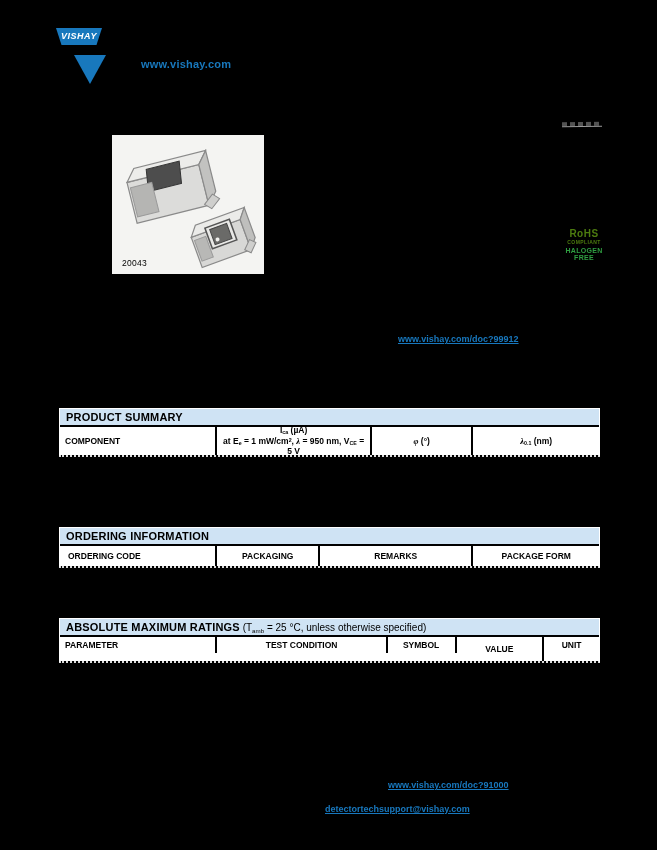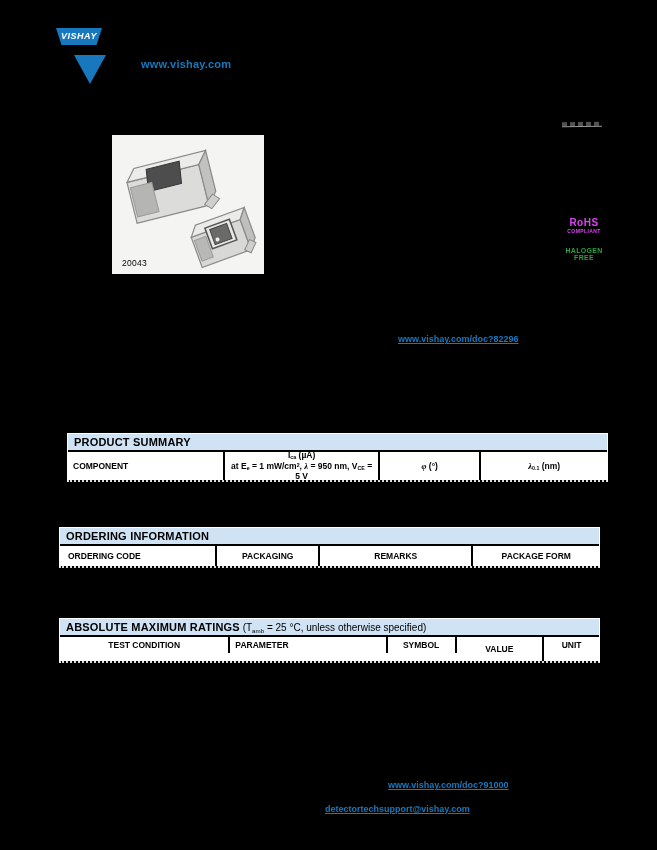--- a/index.html
+++ b/index.html
@@ -32,21 +32,21 @@
   .photo-frame{
     position:absolute;left:110px;top:133px;width:156px;height:143px;
     background:#f4f4f2;border:2px solid #000;box-sizing:border-box;
   }
   .photo-frame svg{position:absolute;left:0;top:0;}
   .photo-caption{
     position:absolute;left:10px;bottom:6px;font-size:8.5px;color:#000;letter-spacing:.3px;
   }
   
   .badge{position:absolute;width:44px;text-align:center;line-height:1.05;}
-  .badge-rohs{left:562px;top:218px;color:#d946ef;}
+  .badge-rohs{left:562px;top:229px;color:#4d7c0f;}
   .badge-rohs .l1{font-size:10px;font-weight:bold;letter-spacing:.5px;}
   .badge-rohs .l2{font-size:5px;font-weight:bold;letter-spacing:.4px;}
   .badge-green{left:562px;top:247px;color:#2f9e41;}
   .badge-green .l1,.badge-green .l2{font-size:7px;font-weight:bold;letter-spacing:.3px;}
   
   .doc-link{color:#1878be;font-weight:bold;text-decoration:underline;position:absolute;}
   .mid-link{left:398px;top:334px;font-size:9px;}
   .footer-email{left:325px;top:804px;font-size:9px;}
   .footer-doc{left:388px;top:780px;font-size:9px;}
   
@@ -65,21 +65,21 @@
     display:flex;flex-direction:column;justify-content:center;
     font-size:8.5px;font-weight:bold;text-align:center;padding:2px 3px;
   }
   .t-cell:last-child{border-right:none;}
   .t-cell.left{align-items:flex-start;text-align:left;padding-left:5px;}
   .t-cell .ln{line-height:1.25;}
   sub,sup{font-size:.62em;line-height:0;}
   sub{vertical-align:-0.25em;}
   sup{vertical-align:0.45em;}
   i{font-family:"Liberation Serif","DejaVu Serif",serif;}
-  #tbl-product-summary{top:433px;margin-left:8px;}
+  #tbl-product-summary{top:408px;}
   #tbl-ordering{top:527px;}
   #tbl-abs-max{top:618px;}
 </style>
 </head>
 <body>
 
 <div class="page">
 
   <div class="logo-word">VISHAY</div>
   <div class="logo-triangle"></div>
@@ -114,21 +114,21 @@
 
   <div class="badge badge-rohs">
     <div class="l1">RoHS</div>
     <div class="l2">COMPLIANT</div>
   </div>
   <div class="badge badge-green">
     <div class="l1">HALOGEN</div>
     <div class="l2">FREE</div>
   </div>
 
-  <a class="doc-link mid-link" href="#">www.vishay.com/doc?82296</a>
+  <a class="doc-link mid-link" href="#">www.vishay.com/doc?99912</a>
 
   <div class="ds-table" id="tbl-product-summary">
     <div class="t-title">PRODUCT SUMMARY</div>
     <div class="t-head">
       <div class="t-cell left" style="width:158px;height:28px;">
         <span class="ln">COMPONENT</span>
       </div>
       <div class="t-cell" style="width:155px;height:28px;">
         <span class="ln">I<sub>ca</sub> (µA)</span>
         <span class="ln">at E<sub>e</sub> = 1 mW/cm<sup>2</sup>, <i>λ</i> = 950 nm, V<sub>CE</sub> = 5 V</span>
@@ -158,25 +158,25 @@
         <span class="ln">PACKAGE FORM</span>
       </div>
     </div>
   </div>
 
   <div class="ds-table" id="tbl-abs-max">
     <div class="t-title">
       <span>ABSOLUTE MAXIMUM RATINGS</span><span class="note"> (T<sub>amb</sub> = 25 °C, unless otherwise specified)</span>
     </div>
     <div class="t-head">
+      <div class="t-cell left" style="width:158px;height:16px;">
+        <span class="ln">PARAMETER</span>
+      </div>
       <div class="t-cell" style="width:171px;height:16px;">
         <span class="ln">TEST CONDITION</span>
-      </div>
-      <div class="t-cell left" style="width:158px;height:16px;">
-        <span class="ln">PARAMETER</span>
       </div>
       <div class="t-cell" style="width:69px;height:16px;">
         <span class="ln">SYMBOL</span>
       </div>
       <div class="t-cell" style="width:88px;height:24px;">
         <span class="ln">VALUE</span>
       </div>
       <div class="t-cell" style="width:55px;height:16px;">
         <span class="ln">UNIT</span>
       </div>

